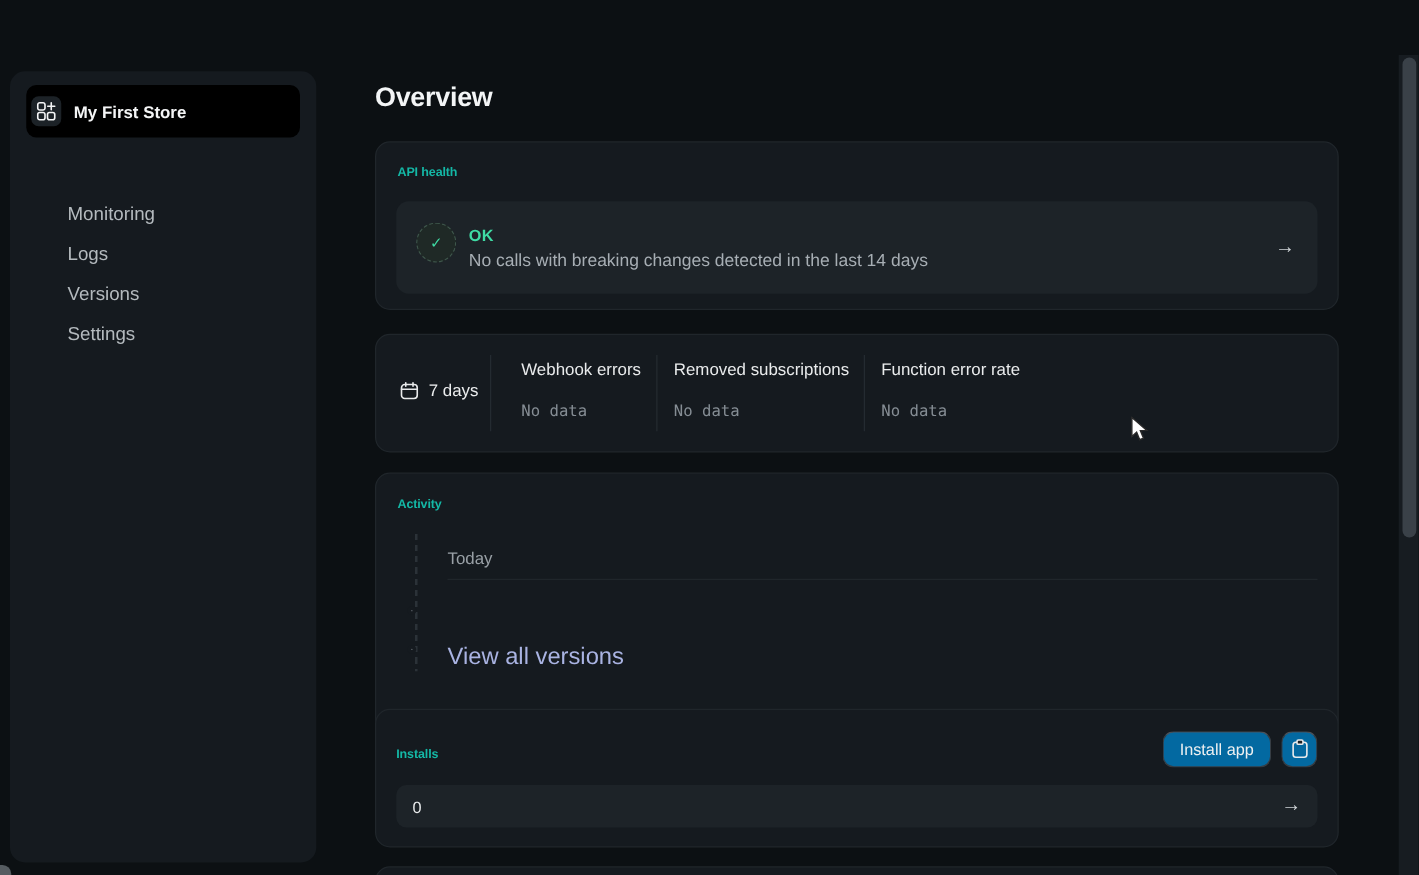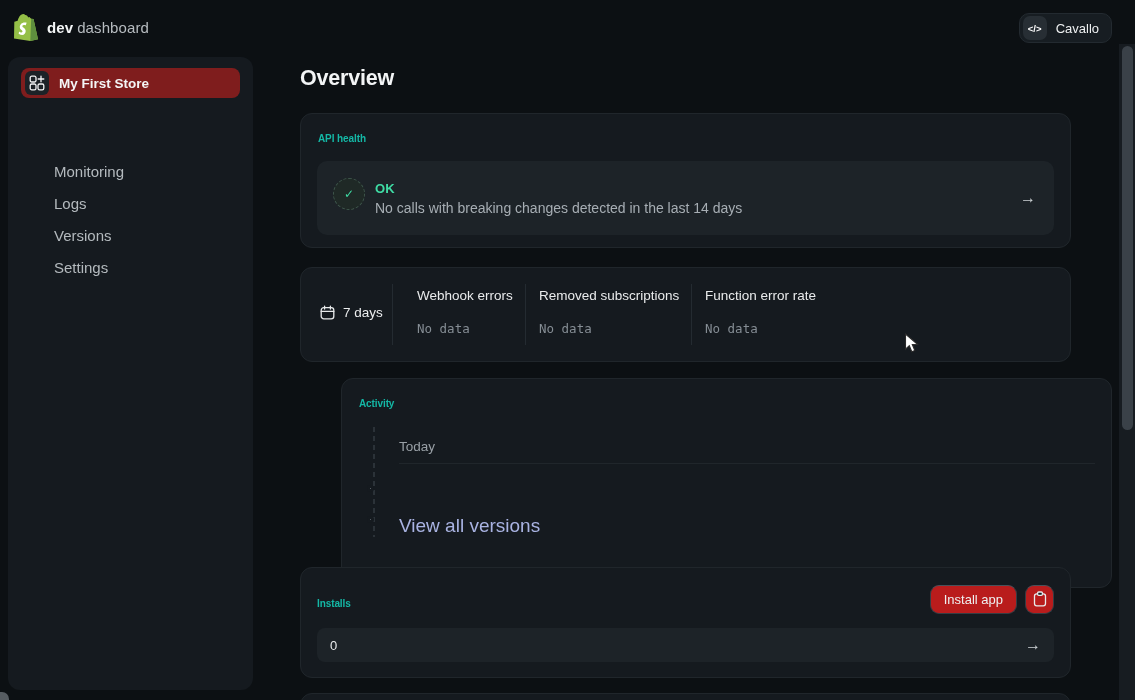--- a/index.html
+++ b/index.html
@@ -26,22 +26,22 @@
     display:flex; align-items:center; justify-content:center;
     font-size:9.5px; font-weight:700; color:#fff; letter-spacing:0;
   }
 
   
   .sidebar {
     position:absolute; left:8px; top:57px; width:245px; height:633px;
     background:#151a1f; border-radius:12px;
   }
   .side-selected {
-    position:absolute; left:13px; right:13px; top:11px; height:30px;
-    background:#7f1d1d; border-radius:8px; display:flex; align-items:center; gap:10px;
+    position:absolute; left:13px; right:13px; top:11px; height:42px;
+    background:#000000; border-radius:8px; display:flex; align-items:center; gap:10px;
     padding:0 4px; cursor:pointer;
   }
   .side-icon-badge {
     width:24px; height:24px; border-radius:6px; background:#1c2227;
     display:flex; align-items:center; justify-content:center; flex:none;
   }
   .side-selected-label { font-size:13.5px; font-weight:700; color:#f4f5f6; }
   .side-link {
     position:absolute; left:46px; font-size:15px; color:#b4babe; cursor:pointer; line-height:17px;
   }
@@ -78,21 +78,21 @@
   .range-select { position:absolute; left:19px; top:37px; display:flex; align-items:center; gap:8px; cursor:pointer; }
   .range-label { font-size:13.5px; color:#eceeef; }
   .vdiv { position:absolute; top:16px; bottom:16px; width:1px; background:#242b31; }
   .vdiv-1 { left:91px; } .vdiv-2 { left:224px; } .vdiv-3 { left:390px; }
   .mcol { position:absolute; top:0; height:100%; }
   .mcol-1 { left:116px; } .mcol-2 { left:238px; } .mcol-3 { left:404px; }
   .mlabel { position:absolute; top:20px; font-size:13.5px; color:#e9ebec; white-space:nowrap; }
   .mvalue { position:absolute; top:53px; font-family:"DejaVu Sans Mono","Liberation Mono",monospace; font-size:12.5px; color:#858d94; white-space:nowrap; }
 
   
-  .card-activity { top:378px; height:210px;margin-left:41px; }
+  .card-activity { top:378px; height:210px; }
   .card-activity h2 { position:absolute; left:17px; top:19px; }
   .timeline-line {
     position:absolute; left:31px; top:48px; width:2px; height:110px;
     background:repeating-linear-gradient(to bottom,#2b3238 0 5px,transparent 5px 9px);
   }
   .today-label { position:absolute; left:57px; top:60px; font-size:13.5px; color:#99a0a6; }
   .activity-divider { position:absolute; left:57px; right:16px; top:84px; height:1px; background:#20262b; }
   .tdot {
     position:absolute; width:7px; height:7px; border-radius:50%;
     background:#6b7278; border:3px solid #151a1f;
@@ -104,21 +104,21 @@
   .event-sep { color:#8b9298; margin-left:6px; }
   .event-time { color:#8b9298; margin-left:5px; }
   .view-all-link { position:absolute; left:57px; top:136px; font-size:19px; color:#a9b3e2; cursor:pointer; text-decoration:none; }
 
   
   .card-installs { top:567px; height:111px; }
   .installs-head { position:absolute; left:16px; right:16px; top:16px; height:30px; display:flex; align-items:center; justify-content:space-between; }
   .installs-head h2 { margin-top:8px; }
   .head-actions { display:flex; gap:8px; align-items:center; }
   .btn {
-    height:29px; background:#b91c1c; border:1px solid #363d44; border-top-color:#49515a;
+    height:29px; background:#0369a1; border:1px solid #363d44; border-top-color:#49515a;
     border-radius:9px; color:#eef0f1; font-size:13px; font-family:inherit;
     padding:0 13px; cursor:pointer; display:flex; align-items:center; justify-content:center;
   }
   .icon-btn { width:29px; padding:0; }
   .installs-row {
     position:absolute; left:16px; right:16px; top:60px; height:34px;
     background:#1d2328; border-radius:8px; display:flex; align-items:center;
     justify-content:space-between; padding:0 13px; cursor:pointer;
   }
   .installs-count { font-size:13px; color:#e8eaeb; }
@@ -133,38 +133,20 @@
   
   .corner-nub { position:absolute; left:0; top:692px; width:9px; height:8px; background:#565c61; border-radius:0 7px 0 0; }
   .cursor { position:absolute; left:904px; top:333px; pointer-events:none; }
   svg.stroke-icon { stroke:#e8eaeb; stroke-width:1.3; fill:none; stroke-linecap:round; stroke-linejoin:round; }
 </style>
 </head>
 <body>
 
 <div class="stage">
 
-  <header class="topbar">
-    <div class="brand">
-      <span style="display:flex;">
-        <svg width="24" height="27" viewBox="0 0 24 27">
-          <path d="M19.6 5.2c0-.1-.1-.2-.2-.2l-2.2-.2-1.6-1.6c-.2-.2-.5-.1-.6-.1l-.8.3C13.7 2 12.8.9 11.4.9h-.2C10.7.3 10 0 9.5 0 5.9 0 4.2 4.5 3.7 6.8l-2.5.8c-.8.2-.8.3-.9 1L0 24.4l16.3 2.5 7.7-1.7L19.6 5.2z" fill="#95BF47"></path>
-          <path d="M16.3 26.9l7.7-1.7L19.6 5.2c0-.1-.1-.2-.2-.2l-2.2-.2-.9 22.1z" fill="#5E8E3E"></path>
-          <path d="M12.6 8.7l-.9 2.8s-.8-.4-1.8-.4c-1.5 0-1.5.9-1.5 1.2 0 1.3 3.3 1.8 3.3 4.8 0 2.4-1.5 3.9-3.5 3.9-2.4 0-3.6-1.5-3.6-1.5l.6-2.1s1.3 1.1 2.3 1.1c.7 0 1-.5 1-.9 0-1.6-2.7-1.7-2.7-4.5 0-2.3 1.7-4.6 5-4.6 1.3 0 1.8.2 1.8.2z" fill="#fff"></path>
-        </svg>
-      </span>
-      <span class="brand-text">
-        <span class="brand-bold">dev</span><span class="brand-light">dashboard</span>
-      </span>
-    </div>
-    <button class="org-btn">
-      <span class="org-icon-box">&lt;/&gt;</span>
-      <span>Cavallo</span>
-    </button>
-  </header>
 
   <aside class="sidebar">
     <div class="side-selected">
       <span class="side-icon-badge">
         <svg class="stroke-icon" width="16" height="16" viewBox="0 0 16 16" style="stroke:#f4f5f6;">
           <rect x="1.2" y="1.2" width="5.8" height="5.8" rx="1.6"></rect>
           <rect x="1.2" y="9" width="5.8" height="5.8" rx="1.6"></rect>
           <rect x="9" y="9" width="5.8" height="5.8" rx="1.6"></rect>
           <path d="M12 1.2v5.6M9.2 4h5.6"></path>
         </svg>

